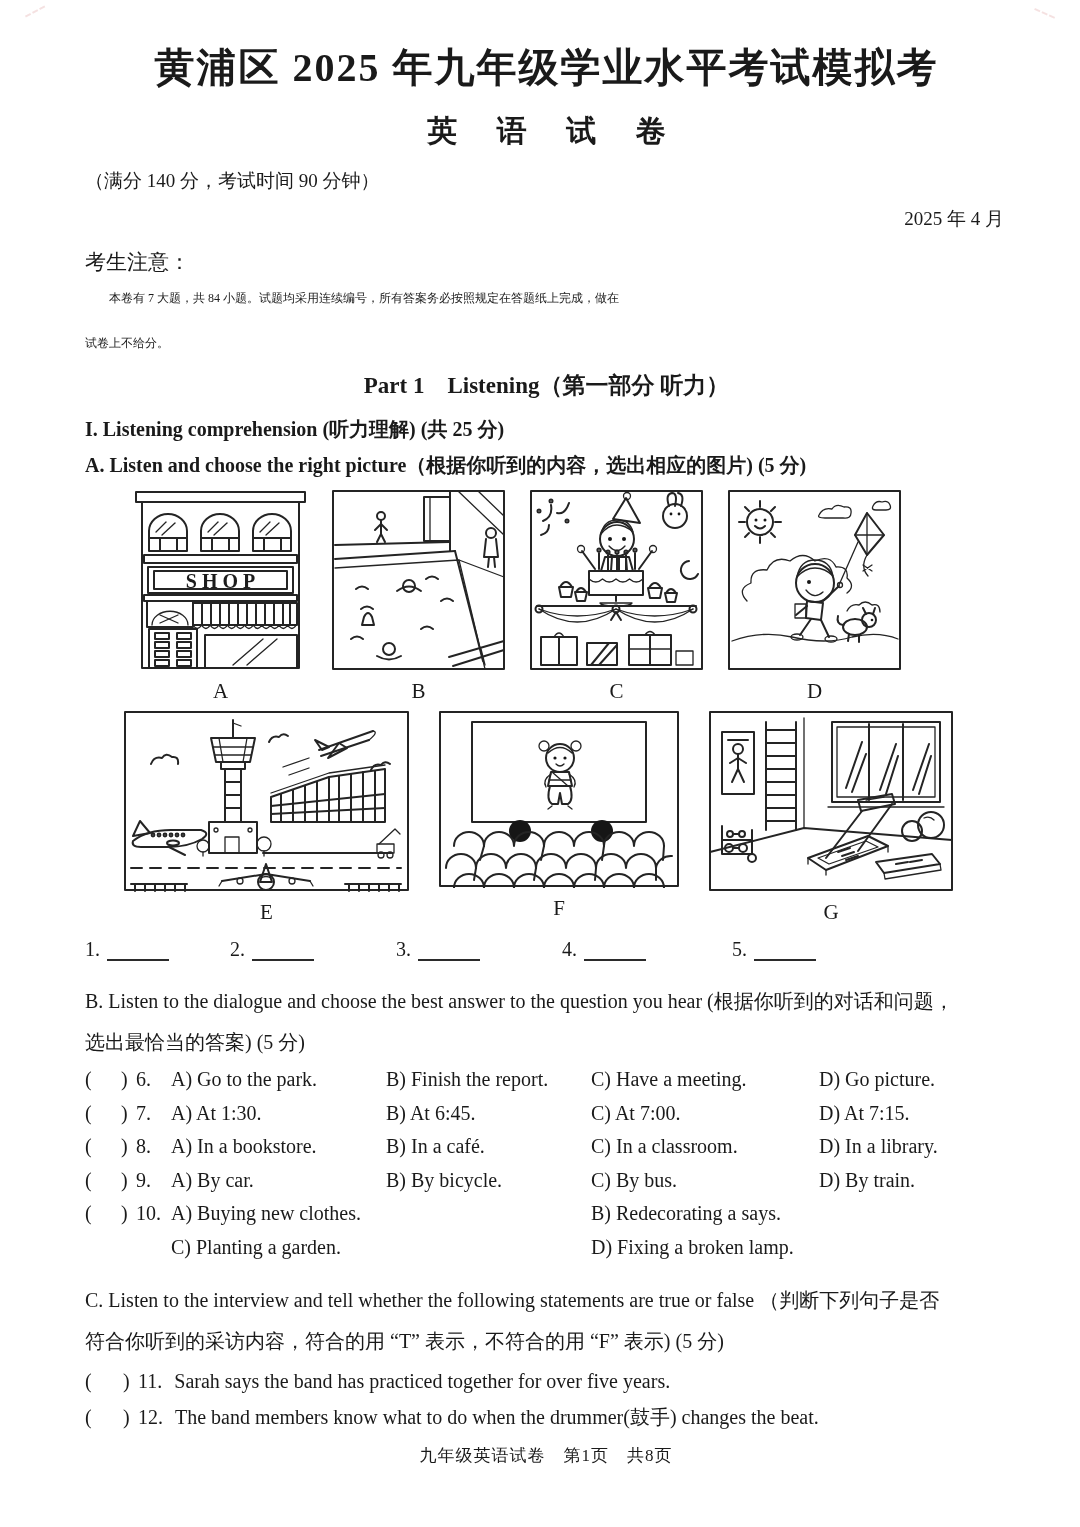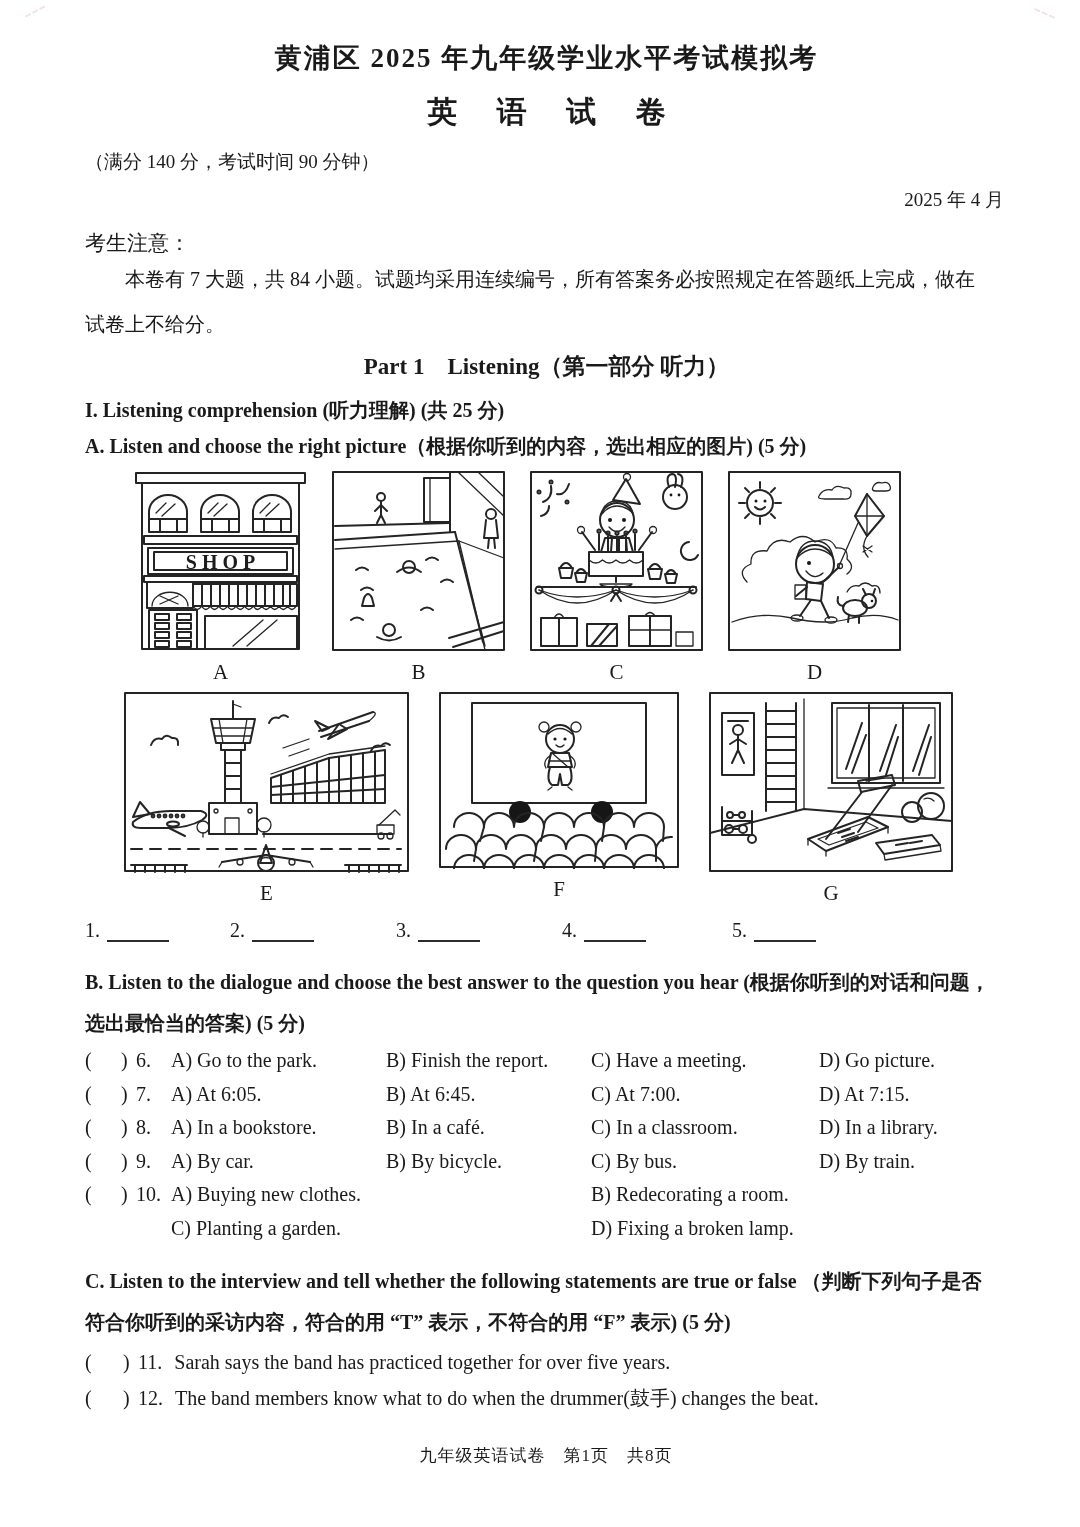--- a/index.html
+++ b/index.html
@@ -1,31 +1,31 @@
 <!DOCTYPE html>
 <html><head>
 <meta charset="utf-8">
 <style>
   html,body{margin:0;padding:0;background:#9a9a9a;}
   .page{position:relative;width:1080px;height:1527px;margin:0 auto;background:#ffffff;
         color:#1a1a1a;font-family:"Liberation Serif","DejaVu Serif",serif;overflow:hidden;}
   .content{padding:0 72px 0 85px;}
 
-  .t1{margin-top:40px;text-align:center;font-size:27px;font-weight:bold;letter-spacing:2px;}
+  .t1{margin-top:40px;text-align:center;font-size:40px;font-weight:bold;letter-spacing:2px;}
   .t2{margin-top:16px;text-align:center;font-size:30px;font-weight:bold;letter-spacing:16px;text-indent:16px;}
   .sub{margin-top:16px;font-size:19px;}
   .date{margin-top:12px;text-align:right;font-size:19px;padding-right:4px;}
 
   .nhead{margin-top:16px;font-size:21px;font-weight:normal;}
-  .nline{font-size:20px;line-height:45px;}
+  .nline{font-size:12px;line-height:45px;}
   .indent{text-indent:2em;}
 
   .phead{margin-top:4px;text-align:center;font-size:23px;font-weight:bold;}
   .shead{margin-top:12px;font-size:20px;font-weight:bold;line-height:32px;}
-  .shead2{margin-top:18px;font-size:20px;font-weight:bold;line-height:41px;}
+  .shead2{margin-top:18px;font-size:20px;font-weight:normal;line-height:41px;}
 
   .pics1{display:flex;margin-left:48px;margin-top:8px;gap:23px;}
   .pics2{display:flex;margin-left:38px;margin-top:6px;gap:28px;}
   figure{margin:0;}
   figcaption{text-align:center;font-size:21px;margin-top:4px;}
 
   .blanks{display:flex;margin-top:12px;font-size:20px;}
   .blank{display:flex;align-items:flex-end;}
   .blank:nth-of-type(1){width:145px;}
   .blank:nth-of-type(2){width:166px;}
@@ -592,21 +592,21 @@
       <span>B) Finish the report.</span>
       <span>C) Have a meeting.</span>
       <span>D) Go picture.</span>
     </div>
     <div class="qrow">
       <span class="pn">
           <span class="po">(</span>
           <span class="pc">)</span>
           <span class="qn">7.</span>
         </span>
-      <span>A) At 6:05.</span>
+      <span>A) At 1:30.</span>
       <span>B) At 6:45.</span>
       <span>C) At 7:00.</span>
       <span>D) At 7:15.</span>
     </div>
     <div class="qrow">
       <span class="pn">
           <span class="po">(</span>
           <span class="pc">)</span>
           <span class="qn">8.</span>
         </span>
@@ -626,21 +626,21 @@
       <span>C) By bus.</span>
       <span>D) By train.</span>
     </div>
     <div class="q10row">
       <span class="pn">
           <span class="po">(</span>
           <span class="pc">)</span>
           <span class="qn">10.</span>
         </span>
       <span>A) Buying new clothes.</span>
-      <span>B) Redecorating a room.</span>
+      <span>B) Redecorating a says.</span>
     </div>
     <div class="q10row">
       <span></span>
       <span>C) Planting a garden.</span>
       <span>D) Fixing a broken lamp.</span>
     </div>
 
     <div class="shead2" style="margin-top:16px">
       <div>C. Listen to the interview and tell whether the following statements are true or false  （判断下列句子是否</div>
       <div>符合你听到的采访内容，符合的用 “T” 表示，不符合的用 “F” 表示) (5 分)</div>

